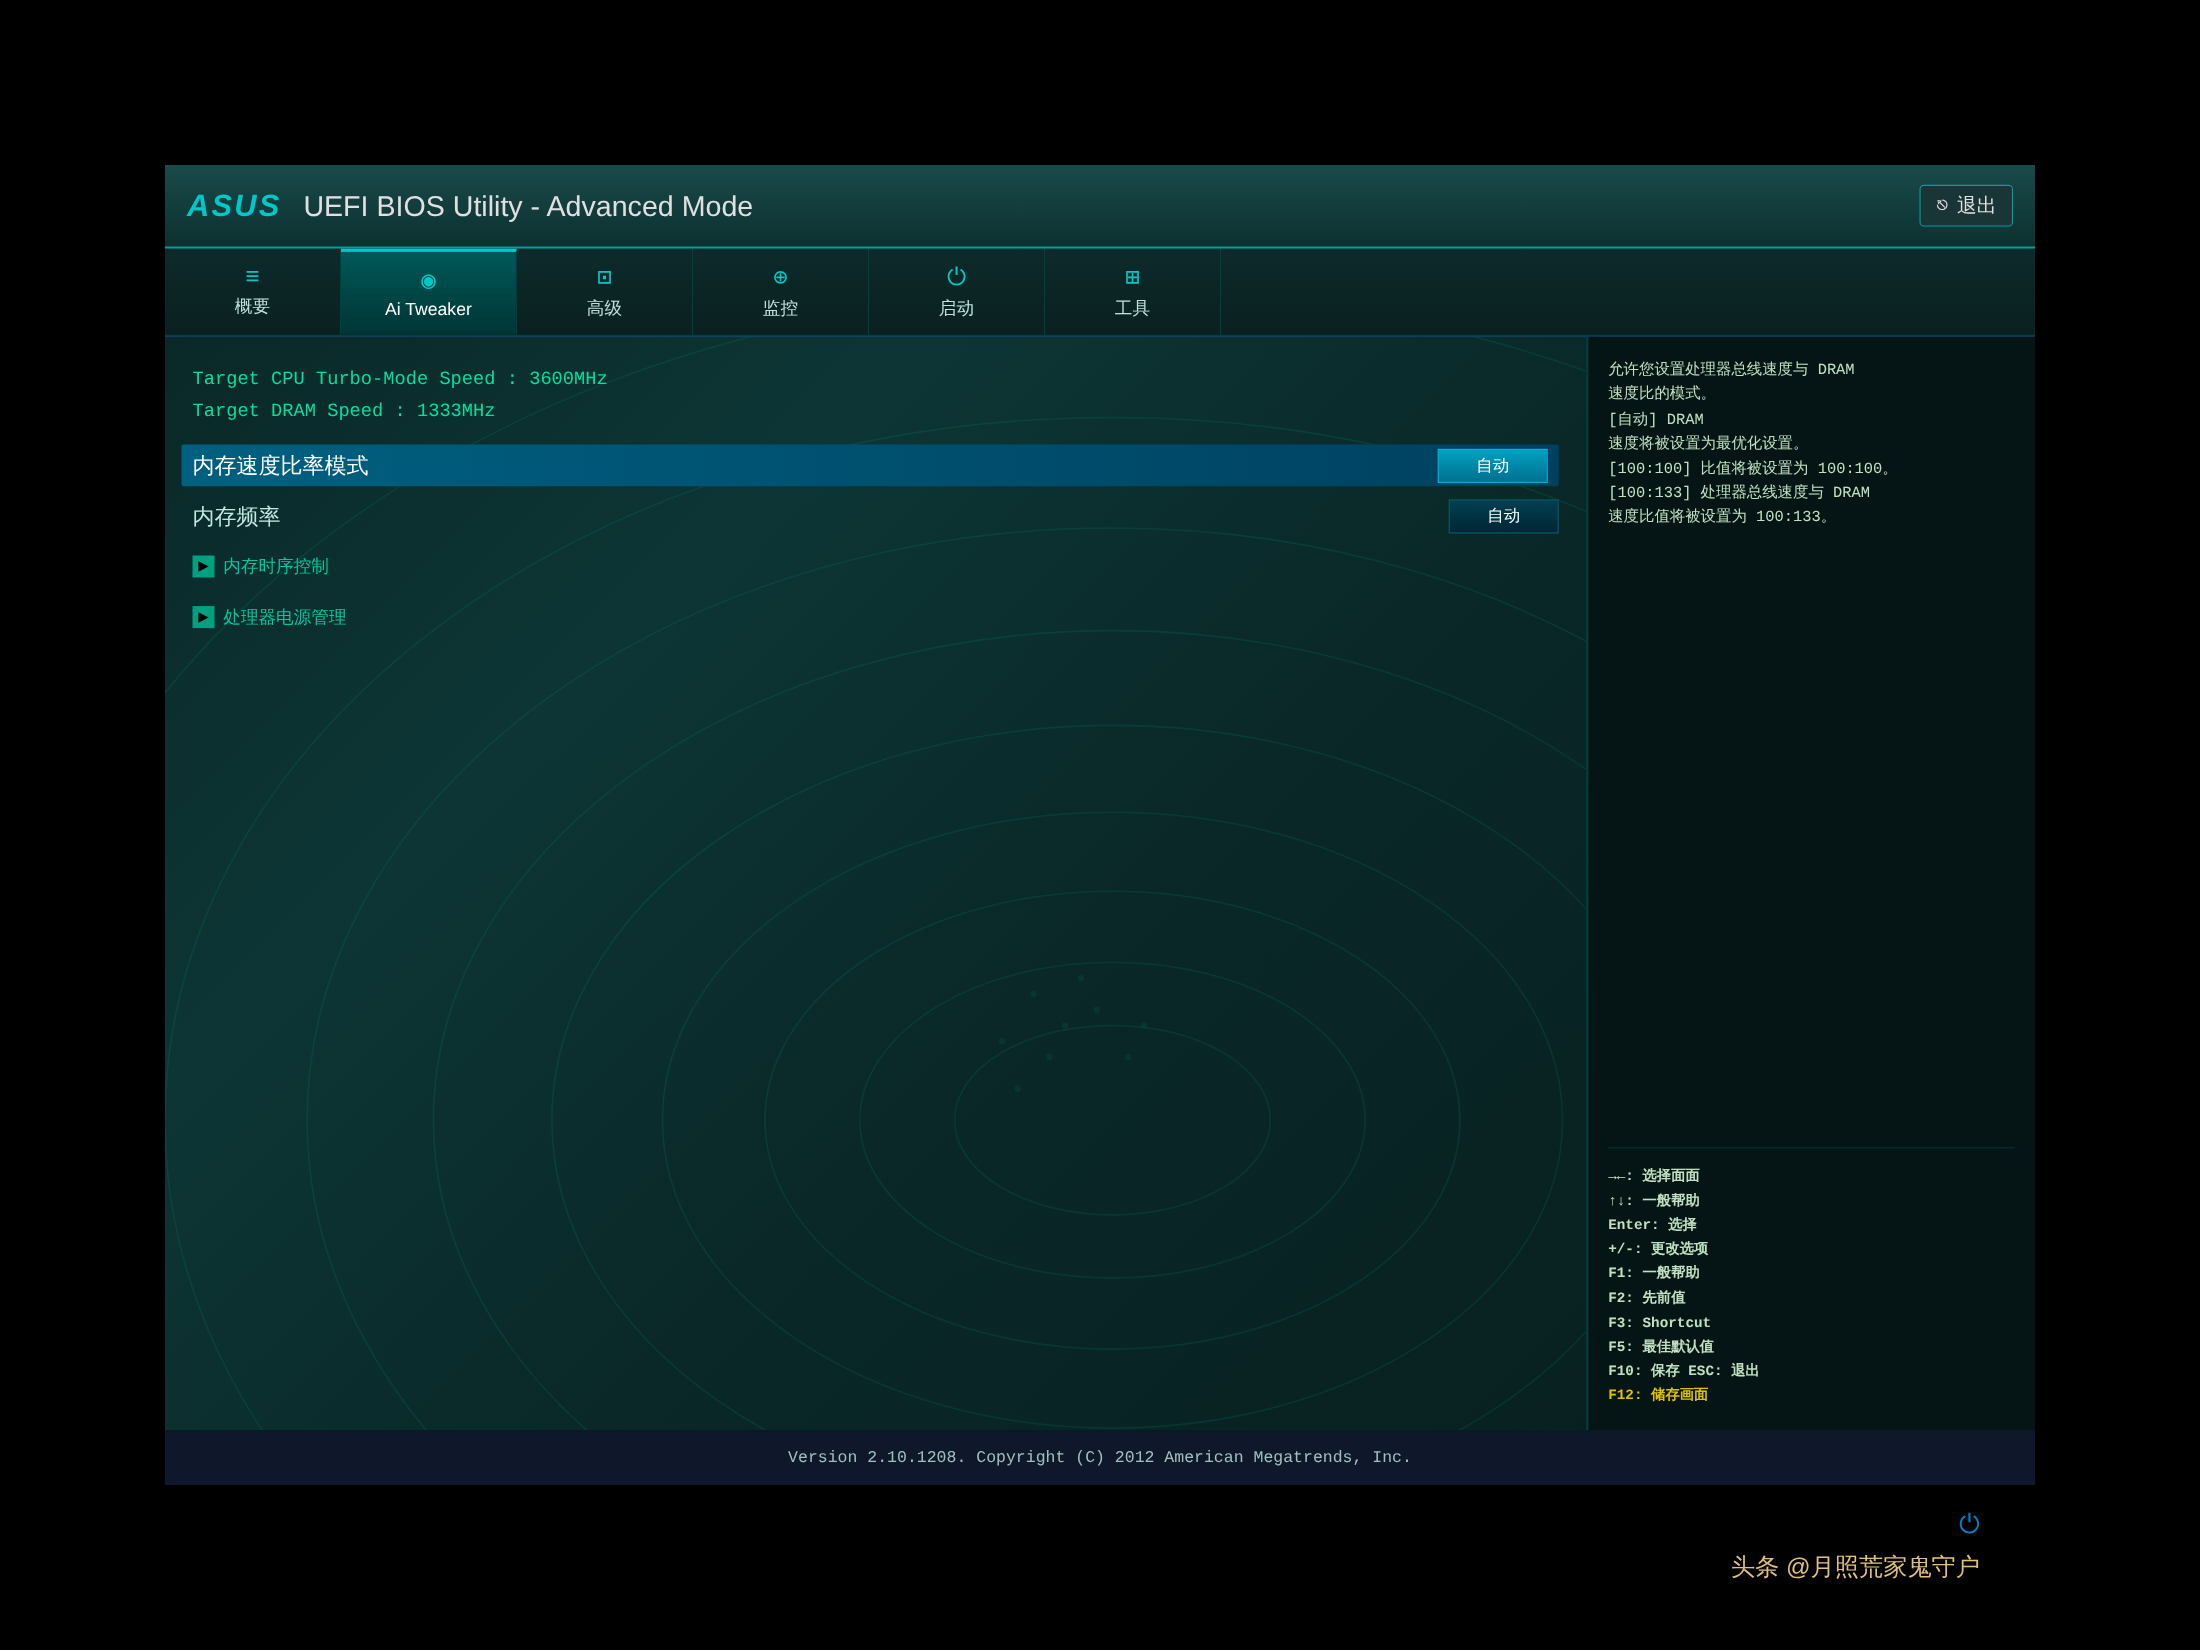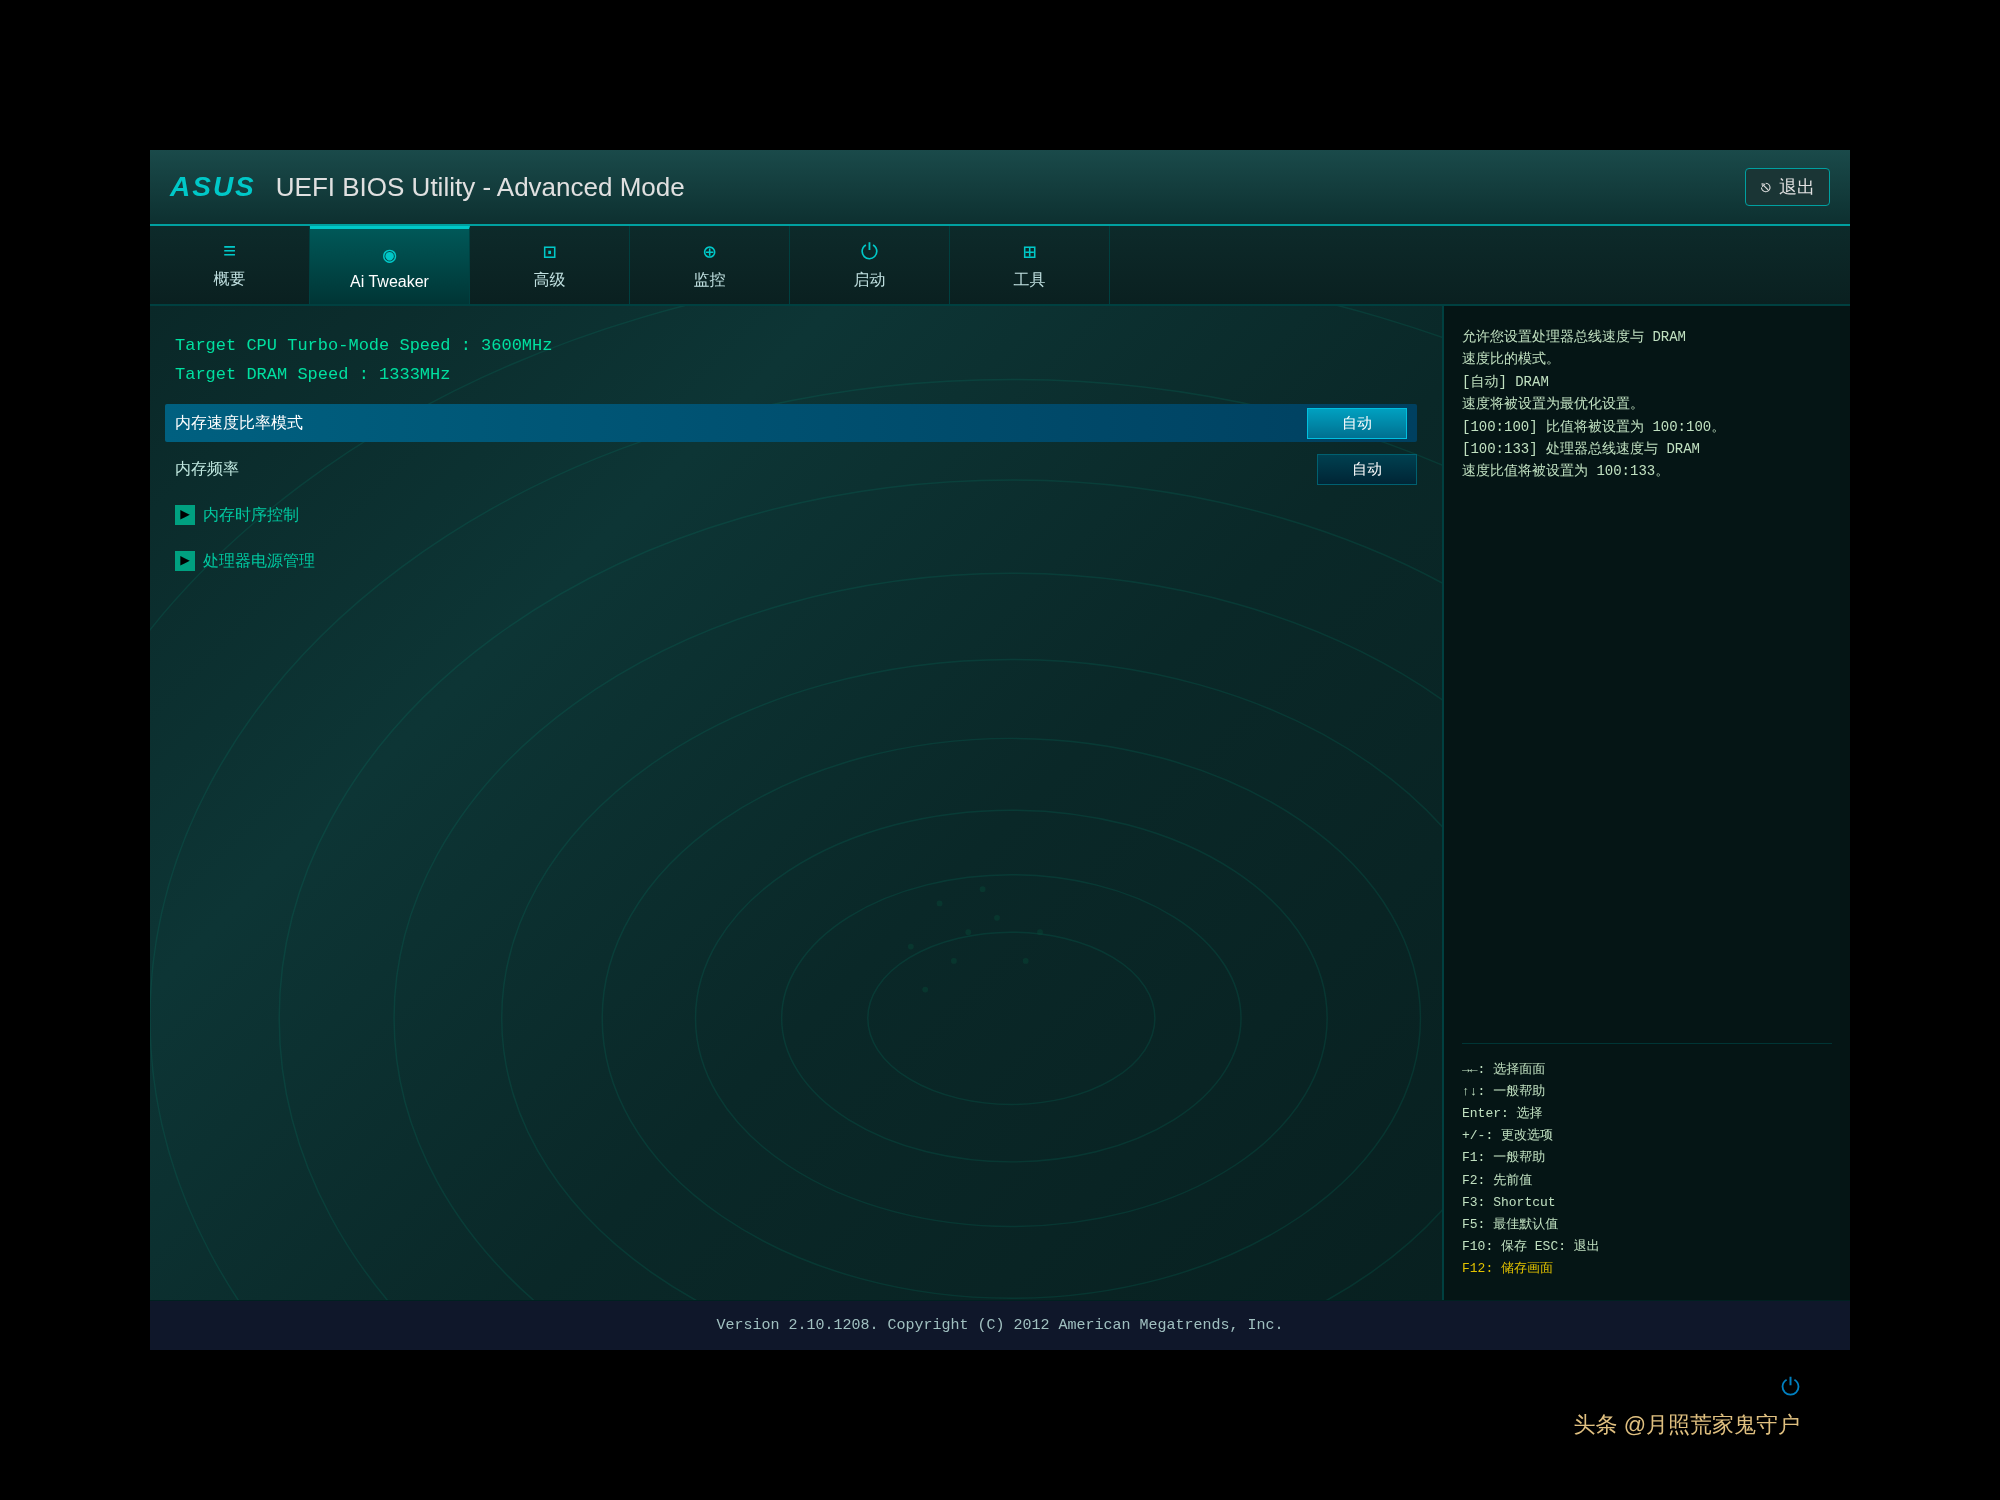--- a/index.html
+++ b/index.html
@@ -157,21 +157,21 @@
     .setting-row.selected {
       background: linear-gradient(to right, #006080, #004060);
       margin-left: -10px;
       padding-left: 10px;
       padding-right: 10px;
       border-radius: 2px;
     }
 
     .setting-label {
       color: #c0e8e0;
-      font-size: 16px;
+      font-size: 20px;
       font-family: 'Courier New', monospace;
       flex: 1;
     }
 
     .setting-row.selected .setting-label {
       color: #ffffff;
     }
 
     .setting-value-btn {
       background: linear-gradient(to bottom, #00a0c0, #007090);
@@ -225,20 +225,21 @@
       font-size: 14px;
       font-family: 'Courier New', monospace;
       line-height: 1.6;
       margin-bottom: 20px;
     }
 
     .shortcuts-section {
       margin-top: auto;
       border-top: 1px solid #003535;
       padding-top: 15px;
+      font-weight: bold;
     }
 
     .shortcut-line {
       color: #c0e0c0;
       font-size: 13px;
       font-family: 'Courier New', monospace;
       line-height: 1.7;
     }
 
     .shortcut-line.yellow {

